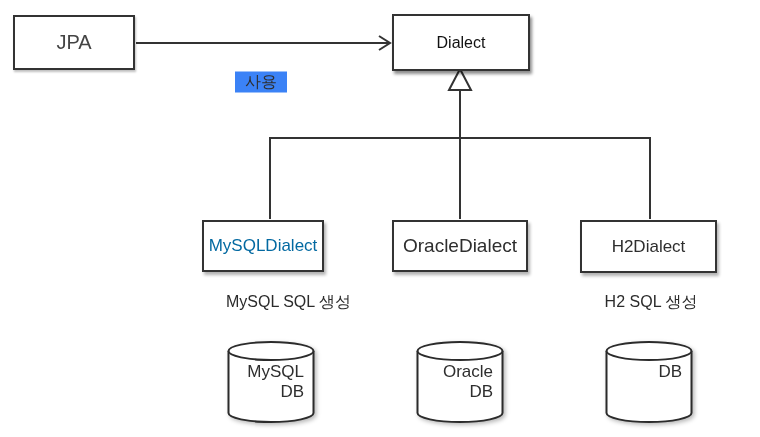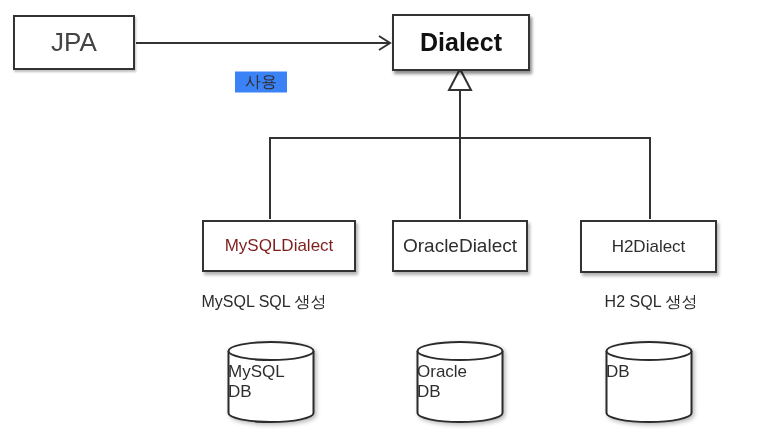--- a/index.html
+++ b/index.html
@@ -24,25 +24,25 @@
     position: absolute;
     box-sizing: border-box;
     border: 2px solid #333333;
     background: #ffffff;
     display: flex;
     align-items: center;
     justify-content: center;
     box-shadow: 2px 3px 3px rgba(0,0,0,0.30);
   }
   .box-jpa    { left: 13px;  top: 15px;  width: 122px; height: 55px;
-                font-size: 26px; color: #444444; box-shadow: 1px 2px 2px rgba(0,0,0,0.25); }
+                font-size: 20px; color: #444444; box-shadow: 1px 2px 2px rgba(0,0,0,0.25); }
   .box-dialect{ left: 392px; top: 14px;  width: 138px; height: 57px;
-                font-size: 25px; font-weight: bold; color: #111111;
+                font-size: 16px; font-weight: normal; color: #111111;
                 box-shadow: 2px 3px 3px rgba(0,0,0,0.45); justify-content: center; }
-  .box-mysql  { left: 202px; top: 220px; width: 154px; height: 52px; font-size: 17px; color: #7f1d1d; }
+  .box-mysql  { left: 202px; top: 220px; width: 122px; height: 52px; font-size: 17px; color: #0369a1; }
   .box-oracle { left: 392px; top: 220px; width: 136px; height: 52px; font-size: 19px; color: #2e2e2e; }
   .box-h2     { left: 580px; top: 220px; width: 137px; height: 53px; font-size: 17px; color: #2e2e2e; }
 
   .edge-label {
     position: absolute;
     left: 261px; top: 43px;
     transform: translate(-50%, -50%);
     background: #3b82f6;
     padding: 0 10px;
     font-size: 16px;
@@ -52,29 +52,29 @@
   }
   .caption {
     position: absolute;
     top: 292px;
     width: 160px;
     text-align: center;
     font-size: 16px;
     color: #2b2b2b;
     white-space: nowrap;
   }
-  .caption-mysql  { left: 184px; }
+  .caption-mysql  { left: 191px; text-align: right; }
   .caption-oracle { left: 385px; }
   .caption-h2     { left: 571px; }
 
   .cyl-label {
     position: absolute;
     top: 362px;
     width: 76px;
-    text-align: left;
+    text-align: right;
     font-size: 17px;
     line-height: 20px;
     color: #2e2e2e;
   }
   .cyl-label-mysql  { left: 228px; }
   .cyl-label-oracle { left: 417px; }
   .cyl-label-h2     { left: 606px; }
   .cyl-label span { display: block; }
 
   .cyl { filter: drop-shadow(2px 2px 2px rgba(0,0,0,0.28)); }

